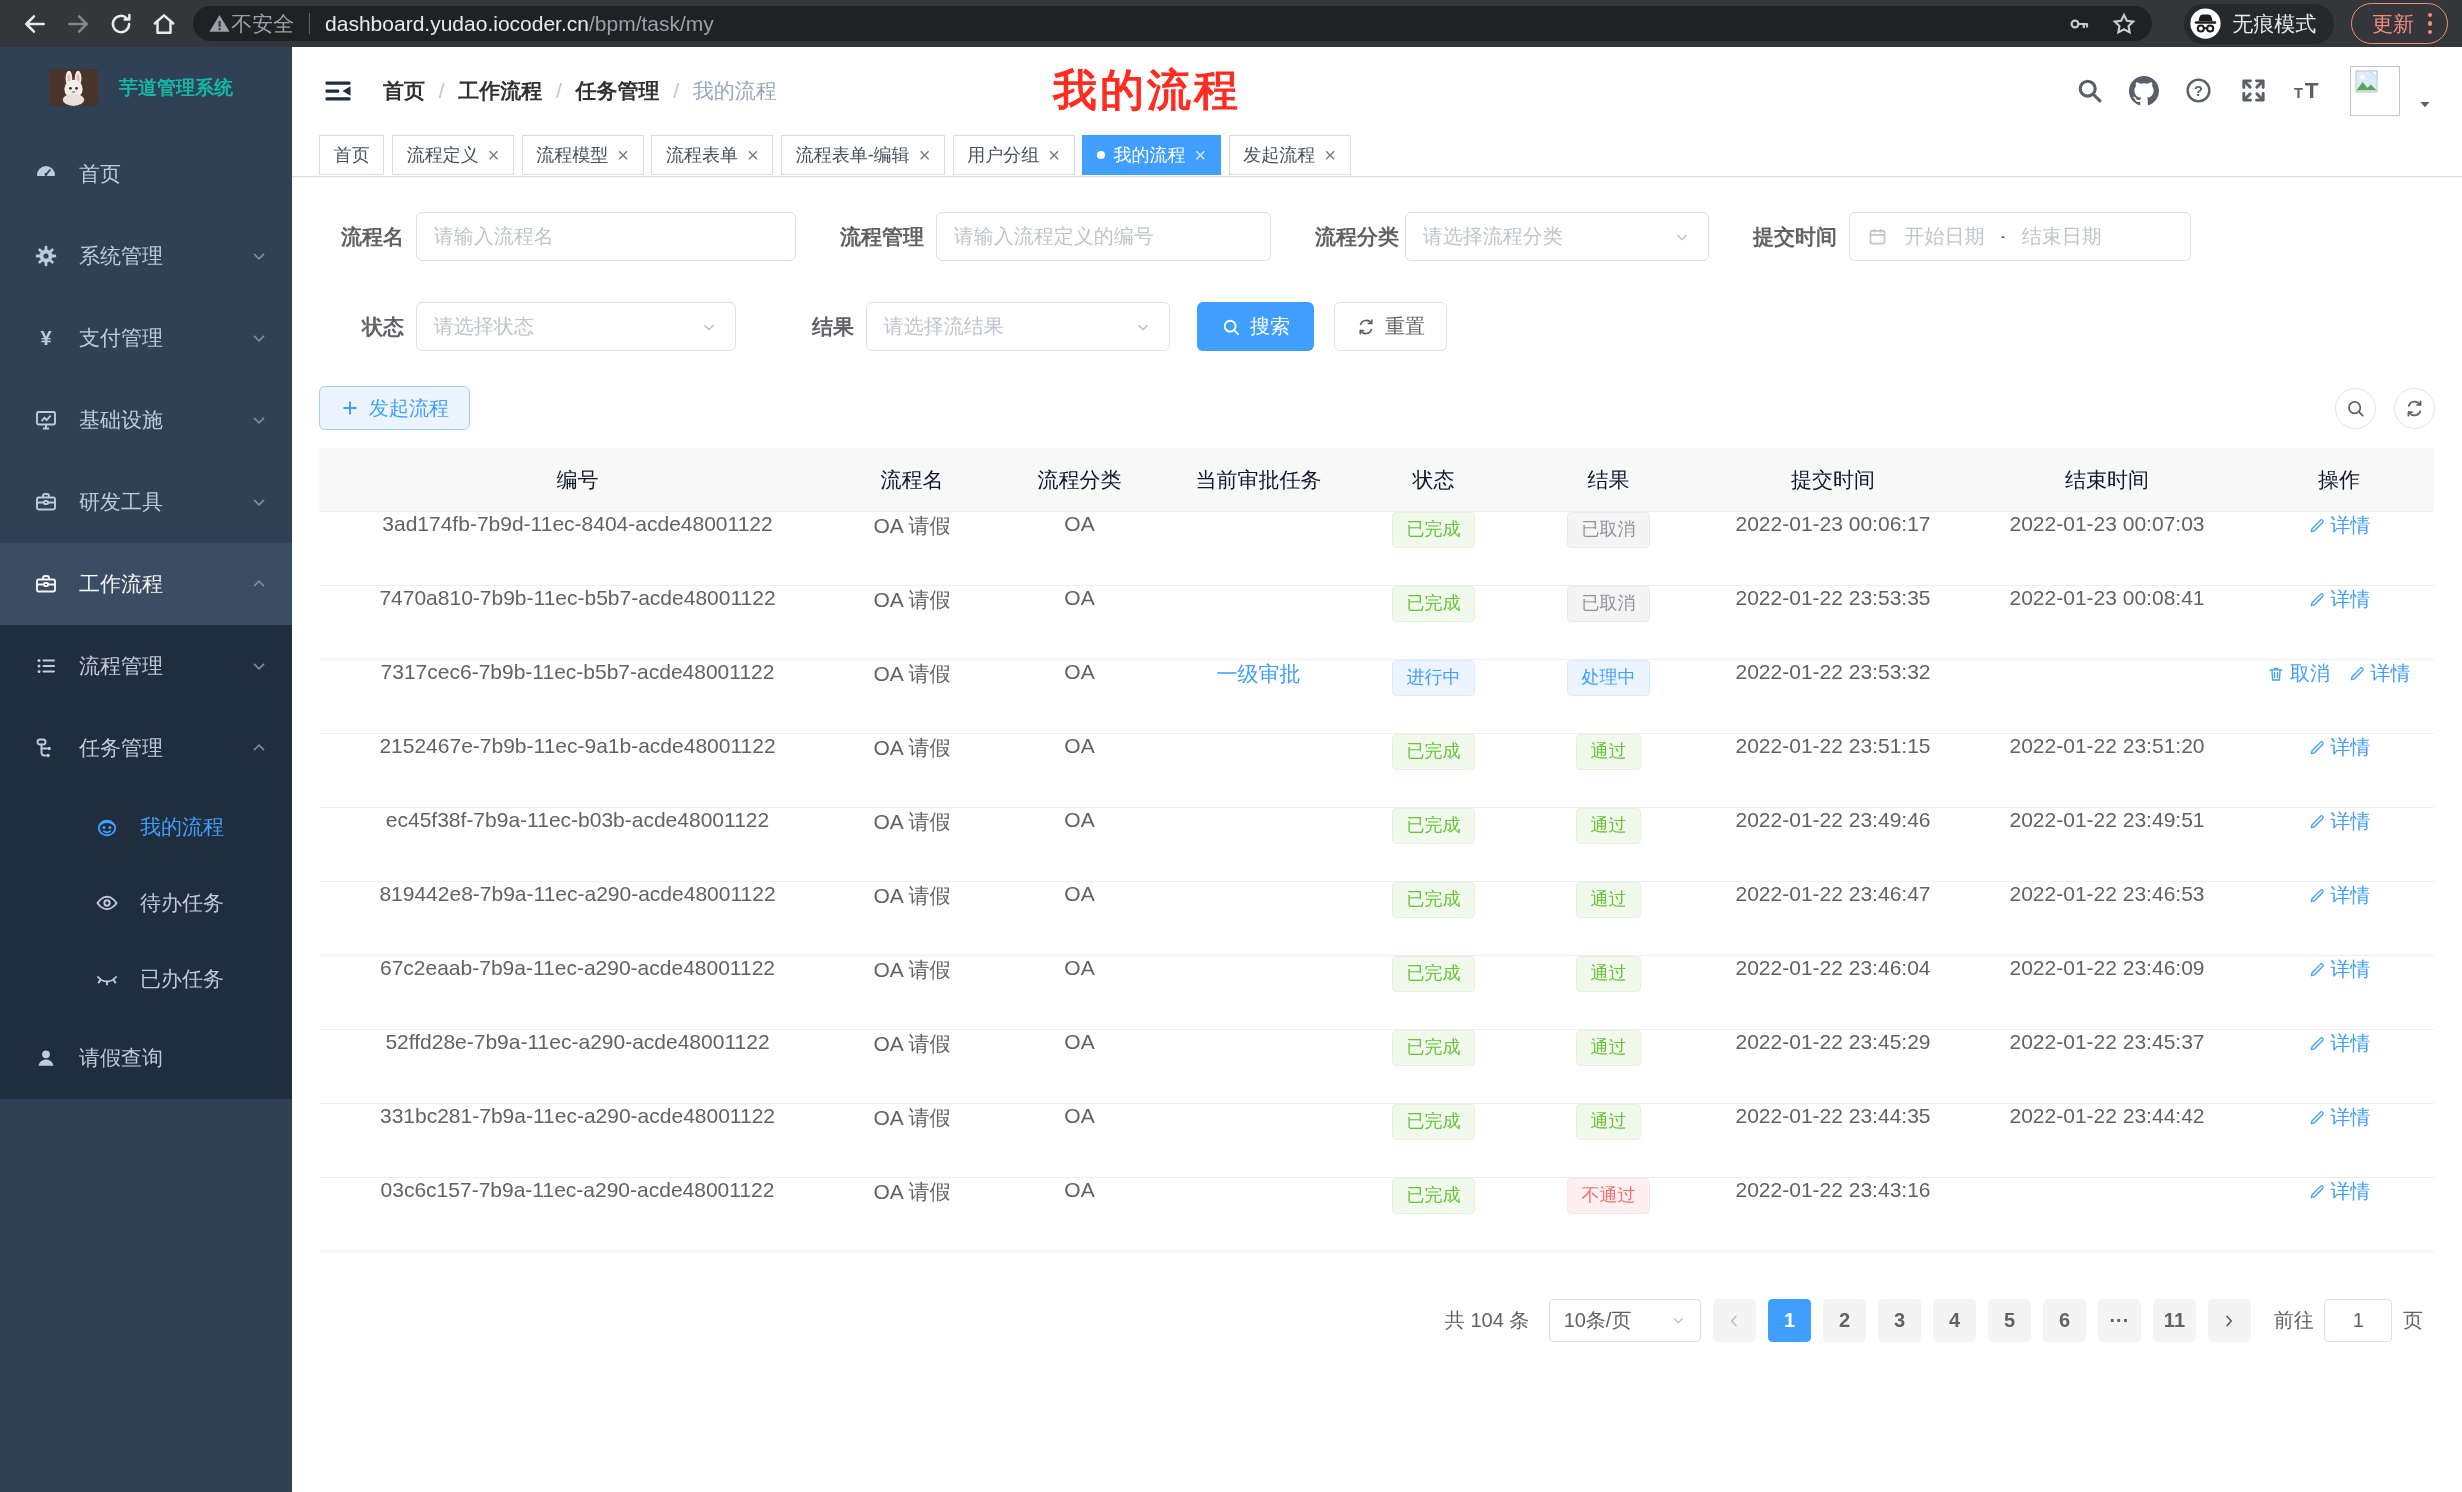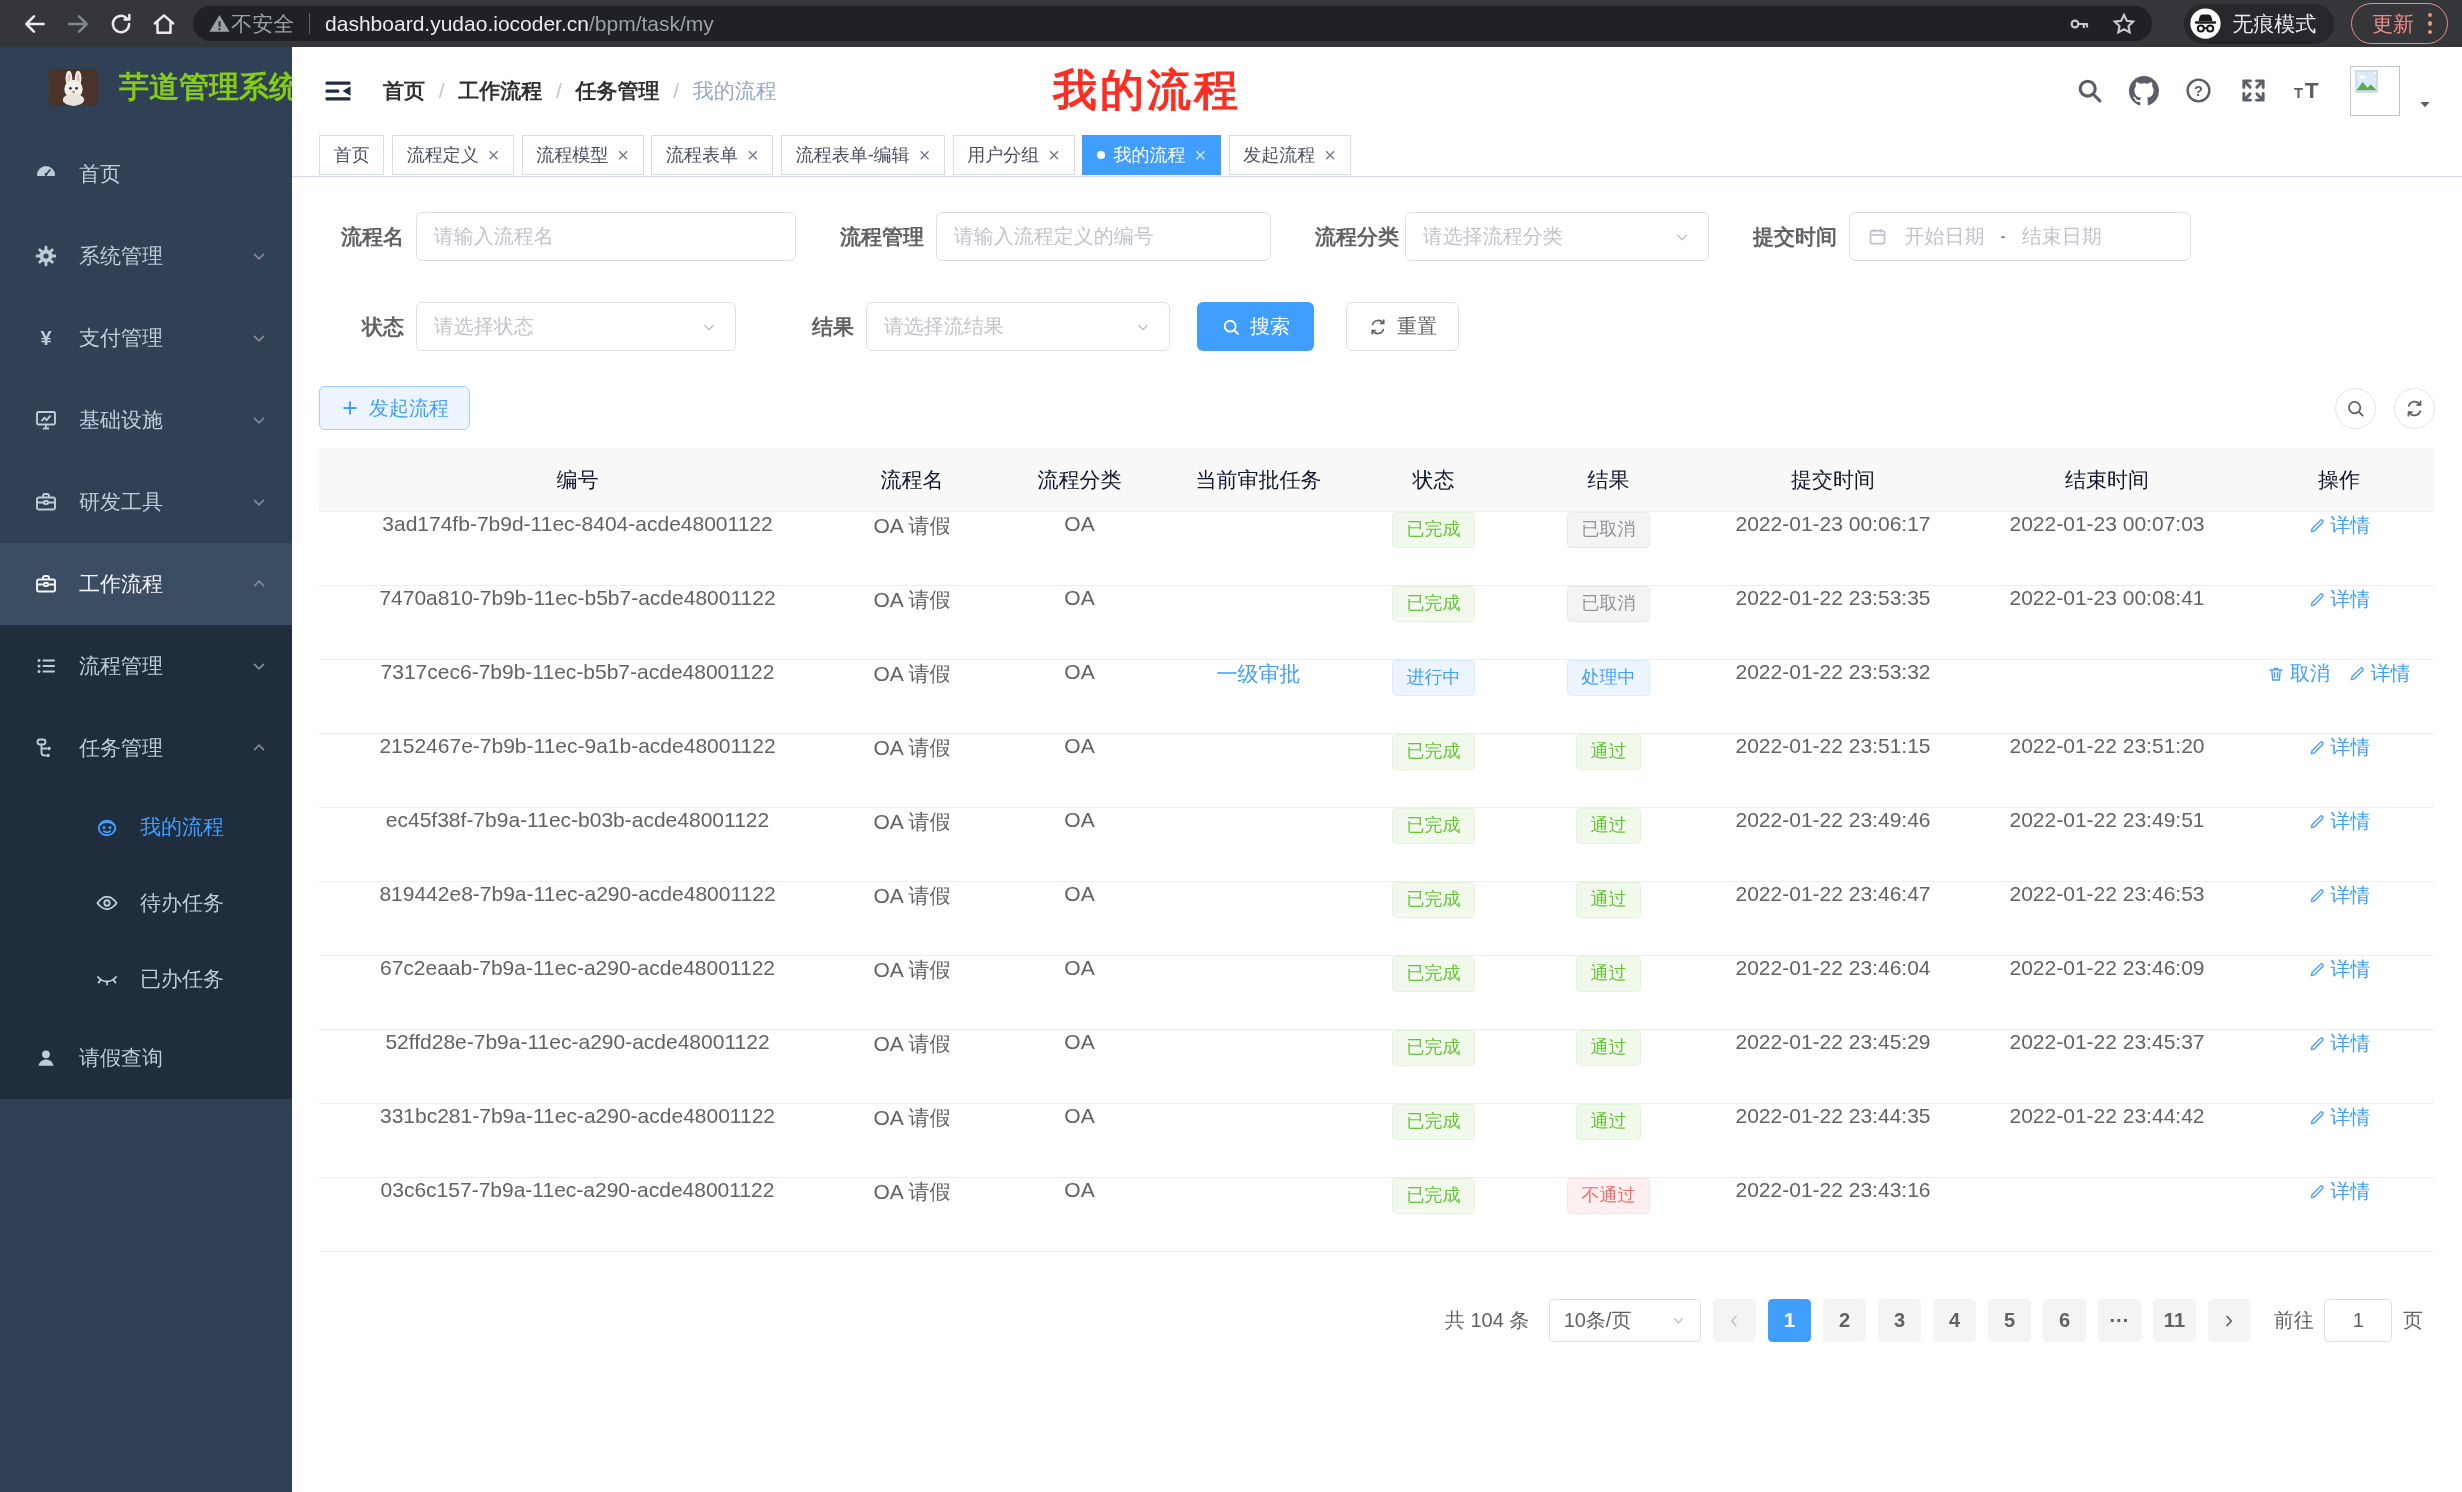--- a/index.html
+++ b/index.html
@@ -29,21 +29,21 @@
   .vdots i { width:4.6px; height:4.6px; border-radius:50%; background:#f28b82; }
 
   
   .app { display:flex; height:1446px; }
   .sidebar { width:292px; background:#304156; flex:none; overflow:hidden; }
   .main { flex:1; position:relative; background:#fff; }
 
   
   .logo-row { height:81px; display:flex; align-items:center; padding-left:49px; }
   .logo-img { width:49px; height:37px; border-radius:4.6px; overflow:hidden; flex:none; background:#3a2a22; }
-  .logo-title { color:#84cc16; font-size:30px; font-weight:700; margin-left:21px; white-space:nowrap; }
+  .logo-title { color:#14b8a6; font-size:19px; font-weight:700; margin-left:21px; white-space:nowrap; }
   #menu { padding-top:4.6px; }
   .menu-item { display:flex; align-items:center; height:82px; padding:0 23px 0 32px; color:#bfcbd9; font-size:21px; cursor:pointer; white-space:nowrap; }
   .menu-item .mi-icon { width:27px; height:27px; margin-right:20px; flex:none; display:flex; align-items:center; justify-content:center; }
   .menu-item .mi-chev { margin-left:auto; color:#889; }
   .menu-item .mi-chev.up svg { transform:rotate(180deg); }
   .menu-item.lvl2 { }
   .menu-item.lvl3 { padding-left:93px; height:76px; }
   .menu-item.inSub { background:#1f2d3d; }
   .menu-item.openRoot { background:#3a4d63; color:#f4f4f5; }
   .menu-item.active { color:#409eff; }
@@ -75,21 +75,21 @@
   .content { padding:35px 27px 0 27px; }
   .frow { display:flex; align-items:center; margin-bottom:41px; }
   .f-label { font-size:21px; font-weight:700; color:#606266; text-align:right; flex:none; }
   .box { height:49px; border:1.5px solid #dcdfe6; border-radius:6px; background:#fff; display:flex; align-items:center; padding:0 16.7px; flex:none; }
   .box input { border:none; outline:none; width:100%; font-size:20px; color:#606266; font-family:inherit; background:transparent; }
   .box input::placeholder { color:#c0c4cc; }
   .ph { color:#c0c4cc; font-size:20px; white-space:nowrap; }
   .sel-chev { margin-left:auto; color:#c0c4cc; }
   .btn { height:49px; border-radius:6px; display:inline-flex; align-items:center; justify-content:center; gap:9px; font-size:20px; cursor:pointer; flex:none; }
   .btn-search { background:#409eff; color:#fff; padding:0 24px; margin-left:27px; }
-  .btn-reset { background:#fff; color:#606266; border:1.5px solid #dcdfe6; padding:0 21px; margin-left:32px; }
+  .btn-reset { background:#fff; color:#606266; border:1.5px solid #dcdfe6; padding:0 21px; margin-left:20px; }
   .toolbar { display:flex; align-items:center; margin-top:-6px; }
   .btn-create { height:44px; background:#ecf5ff; border:1.5px solid #a0cfff; color:#409eff; padding:0 20px; border-radius:6px; font-size:20px; display:inline-flex; align-items:center; gap:9px; cursor:pointer; }
   .tool-right { margin-left:auto; display:flex; gap:18px; }
   .circle-btn { width:41px; height:41px; border-radius:50%; border:1.5px solid #e0e3e9; background:#fff; color:#606266; display:flex; align-items:center; justify-content:center; cursor:pointer; }
 
   
   .table { margin-top:18px; width:2115px; font-size:21px; }
   .thead { display:flex; background:#f8f8f9; height:64px; align-items:center; border-bottom:0.8px solid #ebeef5; }
   .thead .tcell { font-weight:400; color:#0f172a; }
   .tcell { text-align:center; flex:none; padding:0 6px; overflow:hidden; white-space:nowrap; }

